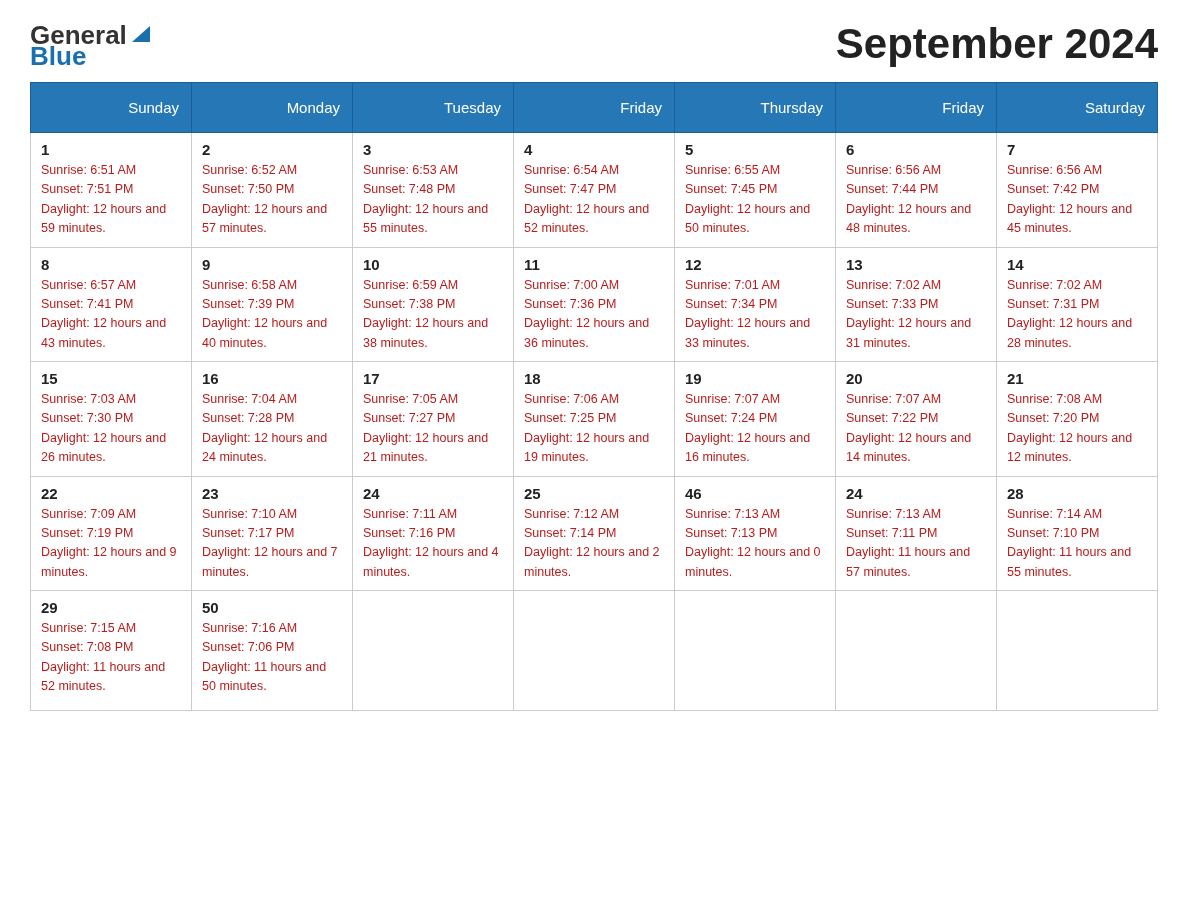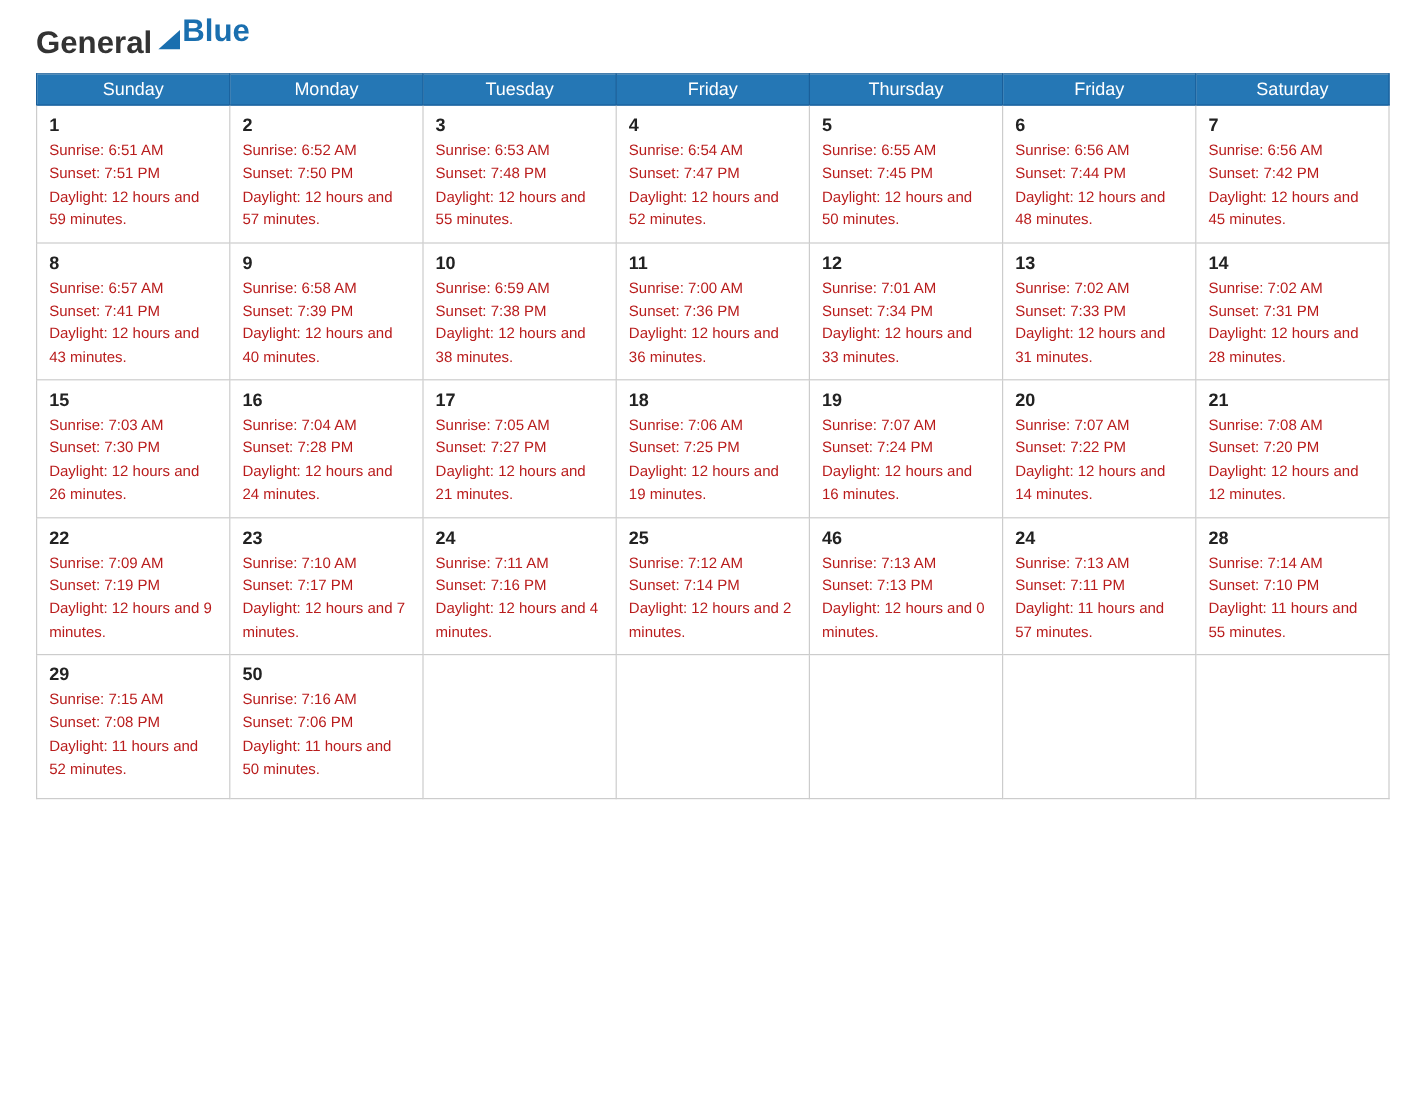--- a/index.html
+++ b/index.html
@@ -12,21 +12,21 @@
       min-height: 918px;
     }
     .header {
       display: flex;
       justify-content: space-between;
       align-items: flex-start;
       margin-bottom: 10px;
     }
     .logo {
       display: flex;
-      flex-direction: row;
+      flex-direction: column;
       align-items: flex-start;
     }
     .logo-text-general {
       font-size: 26px;
       font-weight: bold;
       color: #333;
     }
     .logo-text-blue {
       font-size: 26px;
       font-weight: bold;
@@ -51,24 +51,24 @@
       margin-top: 4px;
     }
     .calendar {
       width: 100%;
       border-collapse: collapse;
       margin-top: 10px;
     }
     .calendar th {
       background-color: #2577b5;
       color: #fff;
-      padding: 4px 12px;
+      padding: 16px 12px;
       font-size: 15px;
       font-weight: normal;
-      text-align: center;
+      text-align: right;
       border: 1px solid #1a5f9a;
     }
     .calendar td {
       vertical-align: top;
       padding: 8px 10px;
       font-size: 13px;
       border: 1px solid #ccc;
       width: 14.28%;
       min-height: 90px;
       height: 110px;
@@ -104,20 +104,21 @@
         <svg width="22" height="22" viewBox="0 0 22 22">
           <polygon points="2,18 20,2 20,18" fill="#1a6faf"></polygon>
         </svg>
       </span>
     </div>
     <div class="logo-row" style="margin-top:-4px;">
       <span class="logo-text-blue">Blue</span>
     </div>
   </div>
   <div class="title-section">
+    <div class="month-title">September 2024</div>
   </div>
 </div>
 
 <table class="calendar">
   <thead>
     <tr>
       <th>Sunday</th>
       <th>Monday</th>
       <th>Tuesday</th>
       <th>Friday</th>

